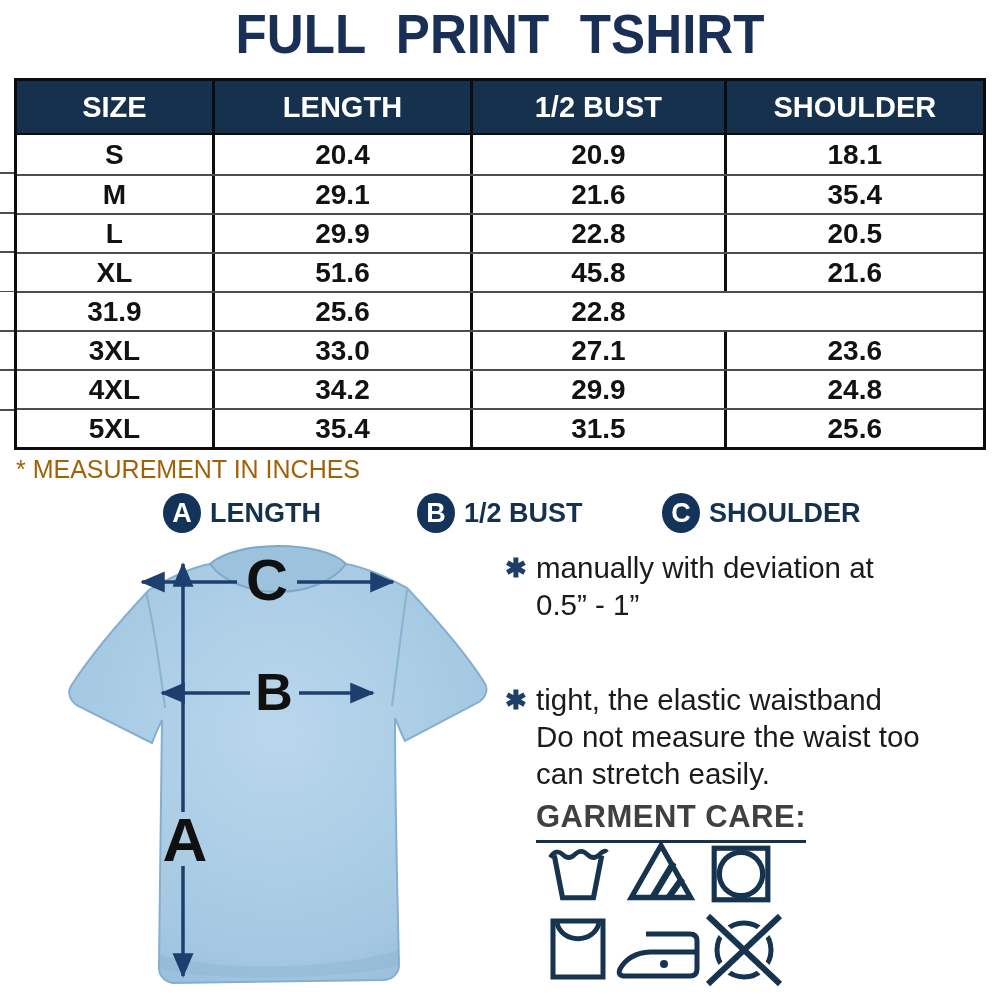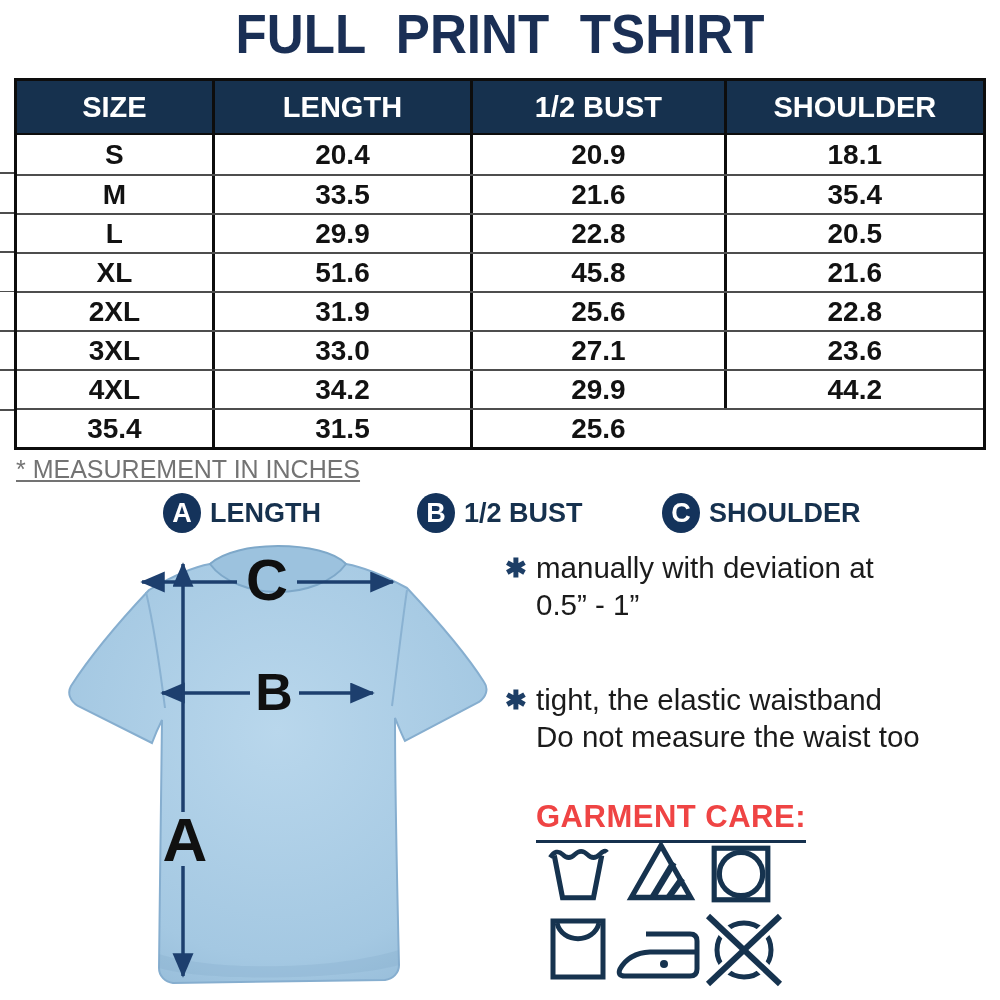--- a/index.html
+++ b/index.html
@@ -52,21 +52,21 @@
   
   .row-bleed {
     position:absolute; left:0; top:135px; width:14px; height:313px;
     background:repeating-linear-gradient(to bottom,
       transparent 0px, transparent 37.4px, #4d4d4d 37.4px, #4d4d4d 39.37px);
   }
 
   
   .footnote {
     position:absolute; left:16px; top:455px;
-    font-size:25px; color:#737373;text-decoration:underline;
+    font-size:25px; color:#a16207;
   }
 
   
   .legend-item { position:absolute; display:flex; align-items:center; gap:9px; height:40px; }
   .legend-a { left:163px; top:493px; }
   .legend-b { left:417px; top:493px; }
   .legend-c { left:662px; top:493px; }
   .legend-badge {
     width:38px; height:40px; border-radius:50%;
     background:#14335b; color:#fff;
@@ -83,21 +83,21 @@
   .note-1 { top:549px; }
   .note-2 { top:681px; }
   .note .ast {
     position:absolute; left:-31px; top:1px;
     color:#1d3e66; font-size:26px; font-weight:bold;
   }
 
   
   .care-heading {
     position:absolute; left:536px; top:799px;
-    font-size:31px; font-weight:bold; color:#ef4444;
+    font-size:31px; font-weight:bold; color:#404040;
     letter-spacing:.5px;
     padding-bottom:5px;
     border-bottom:3px solid #16314e;
     display:inline-block;
   }
   .care-icon { position:absolute; }
   .icon-wash       { left:545px; top:843px; width:66px;  height:60px; }
   .icon-bleach     { left:626px; top:839px; width:70px;  height:64px; }
   .icon-tumble     { left:708px; top:843px; width:66px;  height:62px; }
   .icon-drip       { left:546px; top:913px; width:64px;  height:72px; }
@@ -119,55 +119,55 @@
   </div>
   <div class="table-body">
     <div class="table-row">
       <div class="cell">S</div>
       <div class="cell">20.4</div>
       <div class="cell">20.9</div>
       <div class="cell">18.1</div>
     </div>
     <div class="table-row">
       <div class="cell">M</div>
-      <div class="cell">33.5</div>
+      <div class="cell">29.1</div>
       <div class="cell">21.6</div>
       <div class="cell">35.4</div>
     </div>
     <div class="table-row">
       <div class="cell">L</div>
       <div class="cell">29.9</div>
       <div class="cell">22.8</div>
       <div class="cell">20.5</div>
     </div>
     <div class="table-row">
       <div class="cell">XL</div>
       <div class="cell">51.6</div>
       <div class="cell">45.8</div>
       <div class="cell">21.6</div>
     </div>
     <div class="table-row">
-      <div class="cell">2XL</div>
       <div class="cell">31.9</div>
       <div class="cell">25.6</div>
       <div class="cell">22.8</div>
     </div>
     <div class="table-row">
       <div class="cell">3XL</div>
       <div class="cell">33.0</div>
       <div class="cell">27.1</div>
       <div class="cell">23.6</div>
     </div>
     <div class="table-row">
       <div class="cell">4XL</div>
       <div class="cell">34.2</div>
       <div class="cell">29.9</div>
-      <div class="cell">44.2</div>
-    </div>
-    <div class="table-row">
+      <div class="cell">24.8</div>
+    </div>
+    <div class="table-row">
+      <div class="cell">5XL</div>
       <div class="cell">35.4</div>
       <div class="cell">31.5</div>
       <div class="cell">25.6</div>
     </div>
   </div>
 </div>
 
 <div class="footnote">* MEASUREMENT IN INCHES</div>
 
 <div class="legend-item legend-a">
@@ -244,20 +244,21 @@
 
 <div class="note note-1">
   <span class="ast">✱</span>
   <div>manually with deviation at</div>
   <div>0.5” - 1”</div>
 </div>
 <div class="note note-2">
   <span class="ast">✱</span>
   <div>tight, the elastic waistband</div>
   <div>Do not measure the waist too</div>
+  <div>can stretch easily.</div>
 </div>
 
 <div class="care-heading">GARMENT CARE:</div>
 
 <svg class="care-icon icon-wash" viewBox="0 0 64 58" fill="none" stroke="#16334f" stroke-width="5">
   <path d="M9 12 L17 53 L47 53 L55 12"></path>
   <path d="M5 14 Q11 5 17 11 Q23 17 29 11 Q35 5 41 11 Q47 17 53 11 Q58 6 60 9" stroke-width="4.5"></path>
 </svg>
 
 <svg class="care-icon icon-bleach" viewBox="0 0 66 60" fill="none" stroke="#16334f" stroke-width="5">

